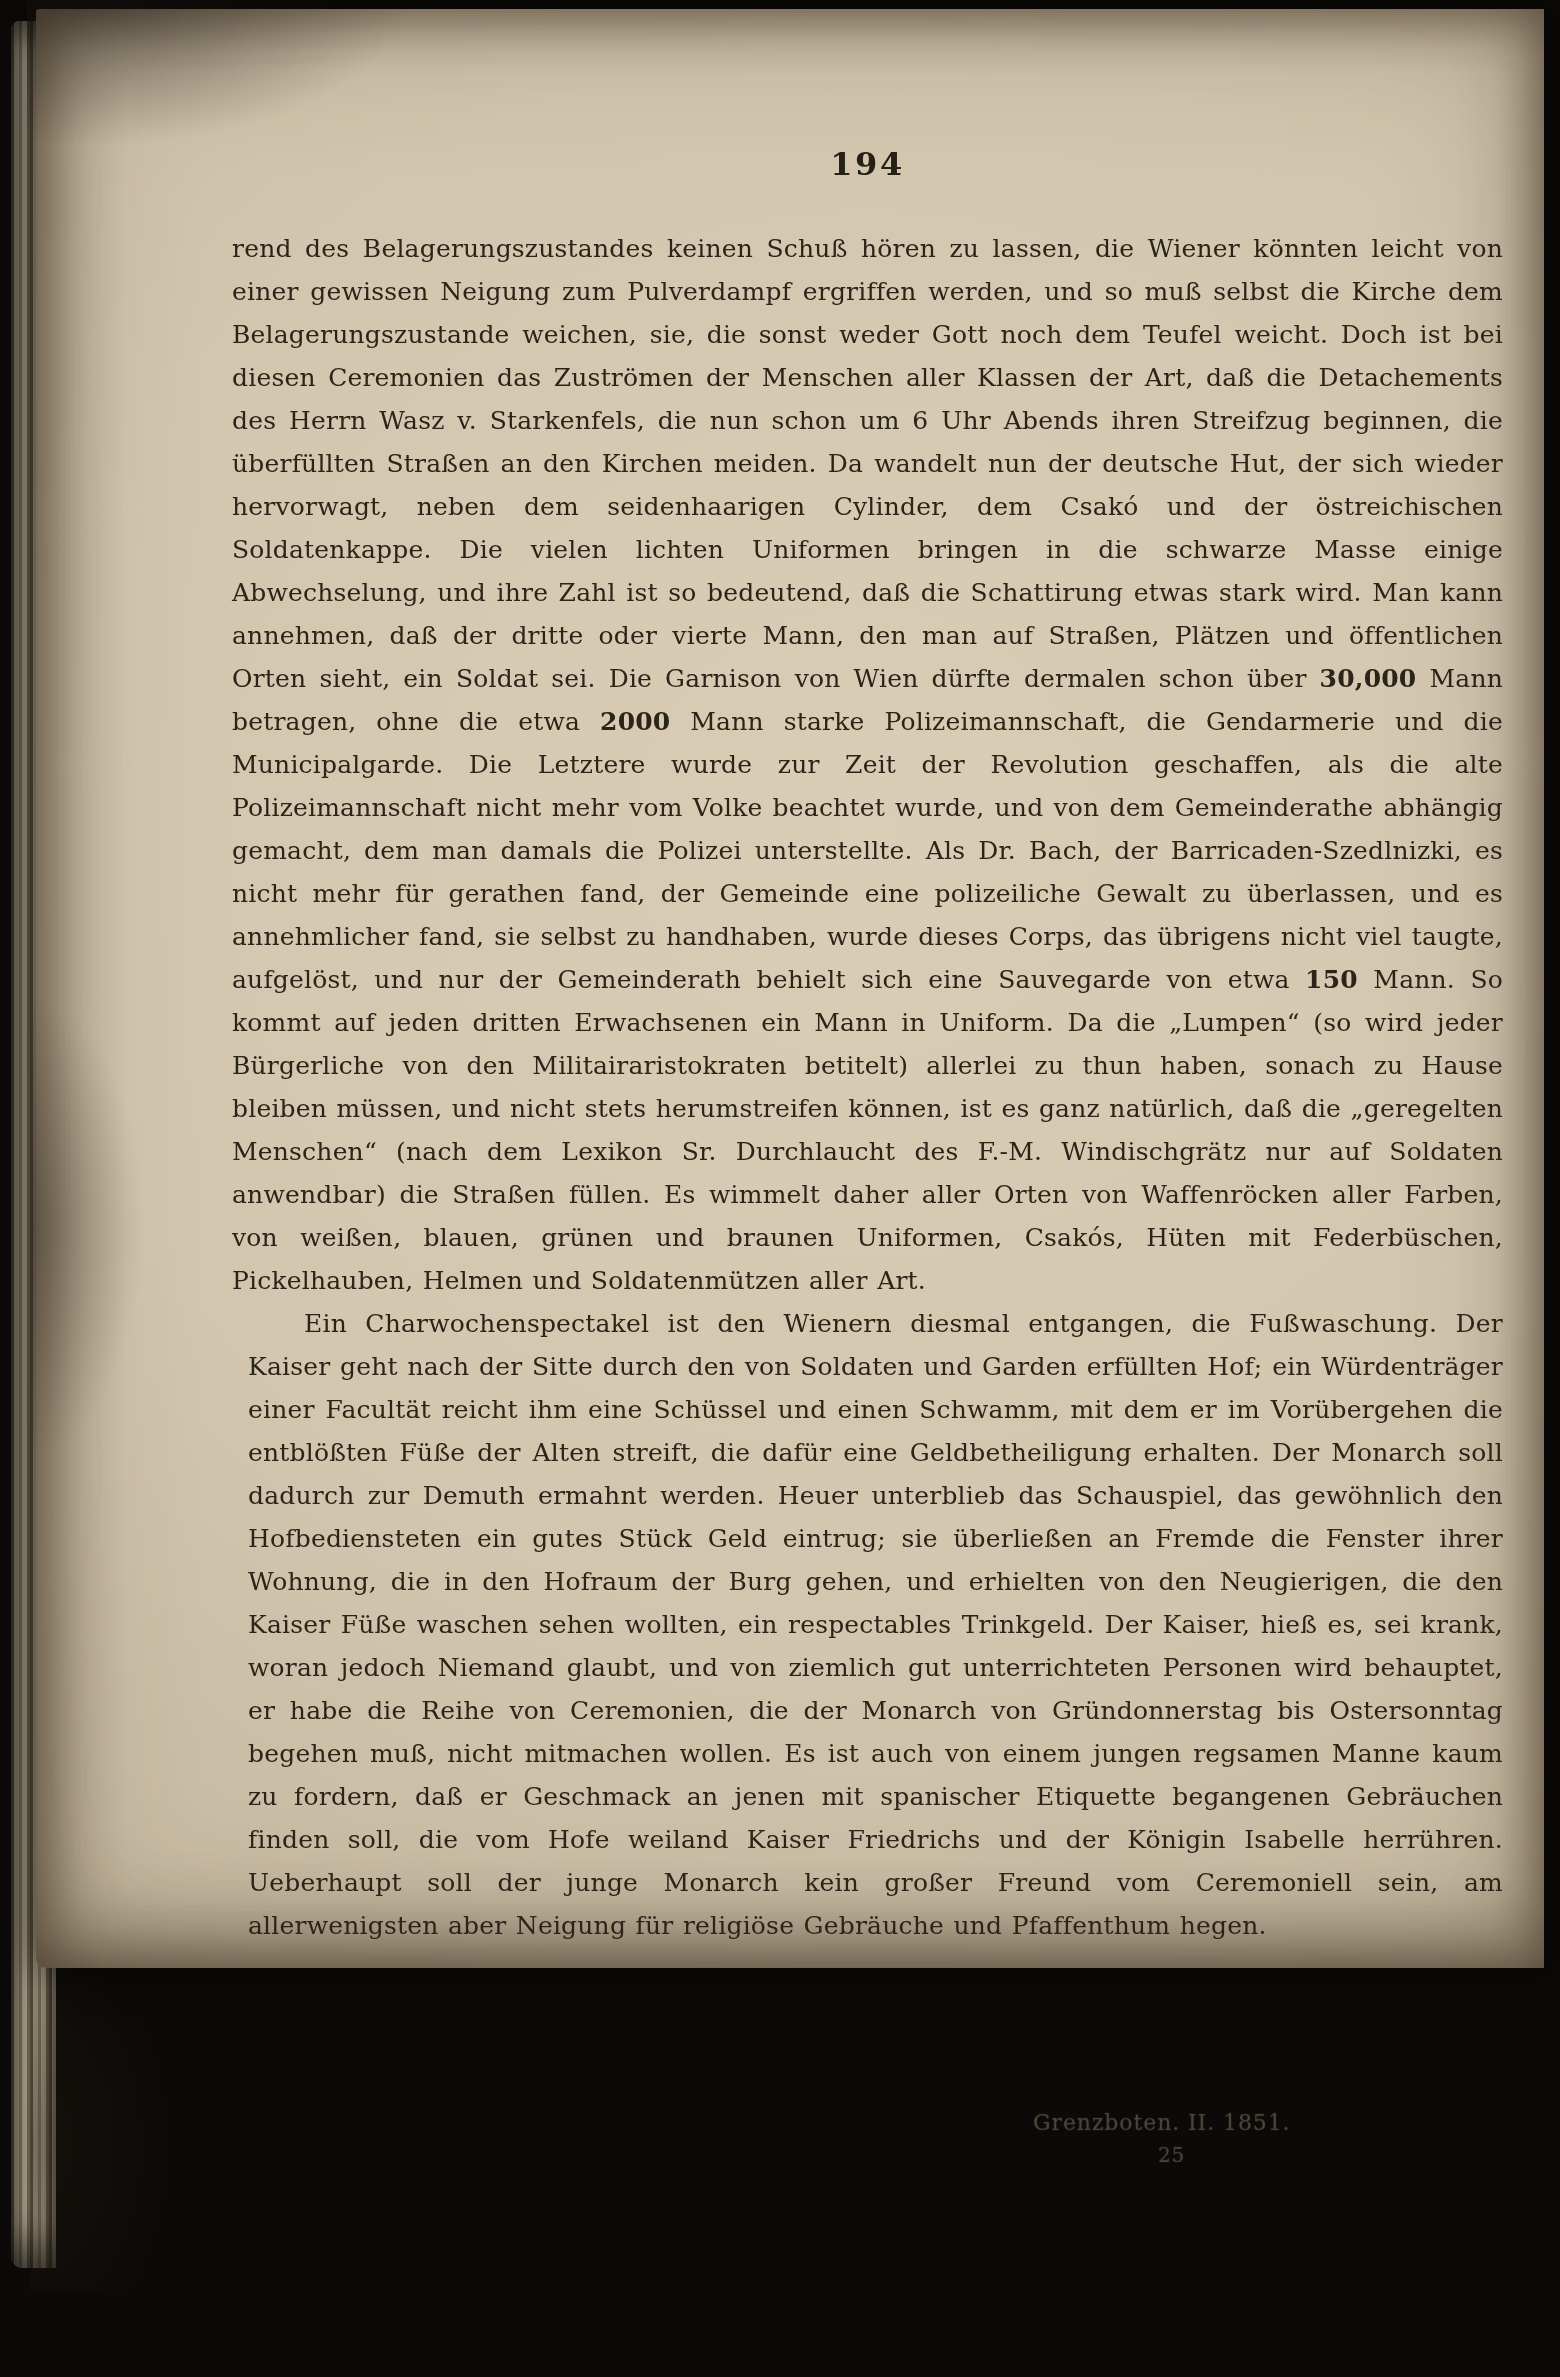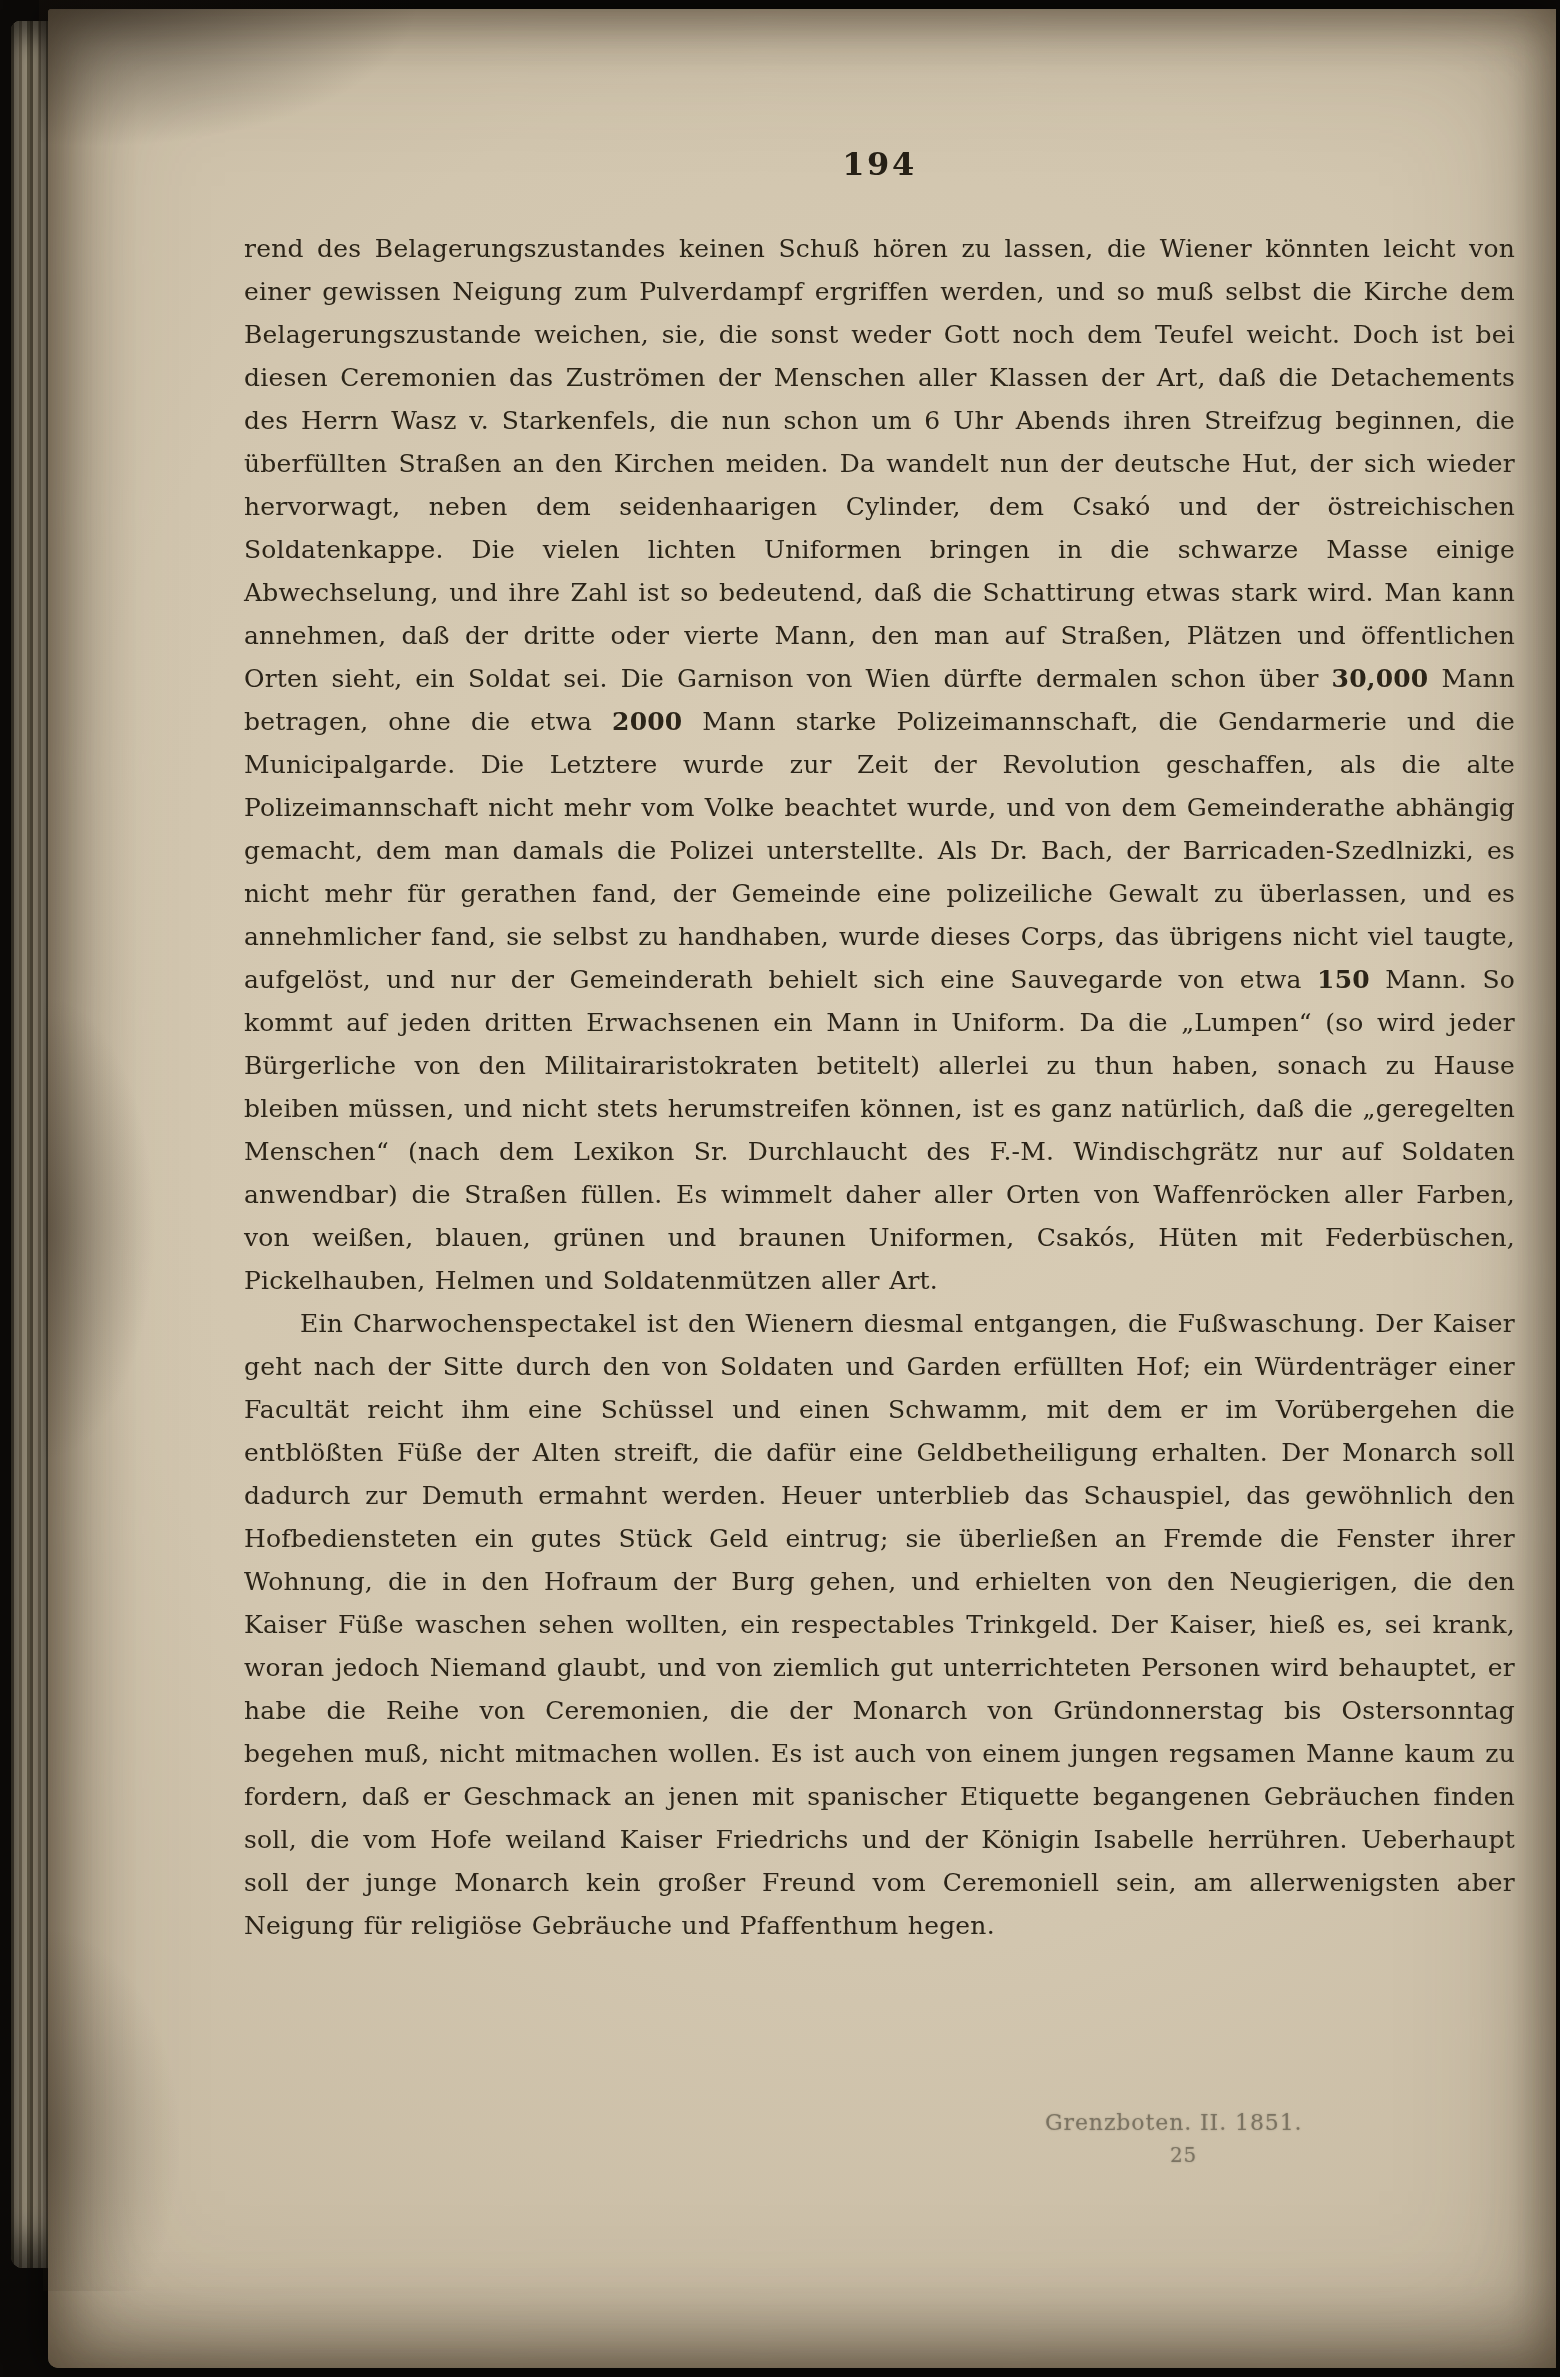--- a/index.html
+++ b/index.html
@@ -25,24 +25,24 @@
     background: repeating-linear-gradient(90deg,
       #5f5644 0 2.6px, #b0a48c 2.6px 7.8px, #8d8169 7.8px 11.3px,
       #c0b49b 11.3px 16.5px, #7a7059 16.5px 19px);
     border-radius: 8.7px 0 0 12.2px;
     transform: skewY(-0.25deg);
     box-shadow: inset 0 15.7px 26px rgba(0,0,0,.55), inset 0 -26px 35px rgba(0,0,0,.6);
   }
   
   .paper {
     position: absolute;
-    left: 48px;
+    left: 36px;
     top: 8.7px;
     width: 1508px;
-    height: 2359px;
+    height: 1959px;
     background: radial-gradient(ellipse 120% 90% at 55% 42%,
       #d9cdb6 0%, #d2c6af 45%, #c7baa2 72%, #b2a58c 92%, #9a8d75 100%);
     border-radius: 3.5px 0 0 10.5px;
     box-shadow:
       inset 0 0 148px rgba(73,58,38,0.35),
       inset 24.4px 0 61px rgba(58,46,30,0.30),
       inset -8.7px 0 39px rgba(58,46,30,0.20),
       inset 0 -30px 78px rgba(48,38,26,0.40),
       inset 0 17.4px 44px rgba(48,38,26,0.22),
       0 0 40px rgba(0,0,0,0.65);
@@ -97,20 +97,21 @@
     letter-spacing: 0.2px;
     word-spacing: 1.3px;
     hyphens: auto;
   }
   .para {
     margin: 0;
     text-align: justify;
   }
   .para.indent {
     text-indent: 56px;
+    margin-left: 16px;
   }
   .bold {
     font-weight: bold;
   }
   
   .showthrough {
     position: absolute;
     color: rgba(96,89,74,0.62);
     text-shadow: 0 0 1.7px rgba(96,89,74,0.45);
   }

